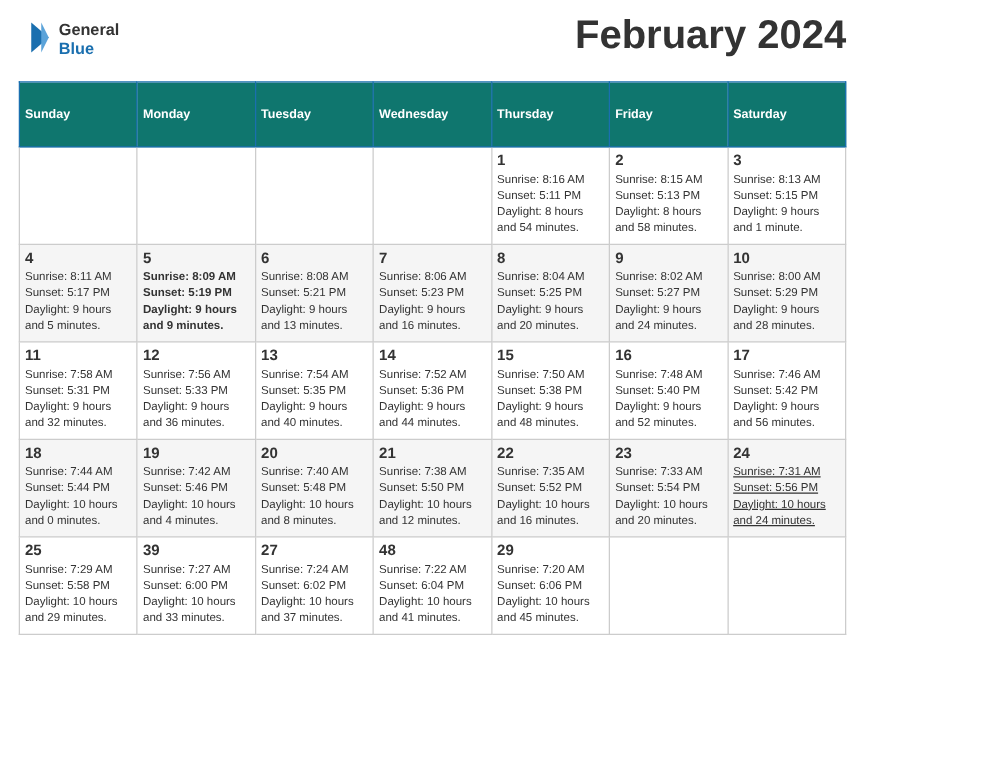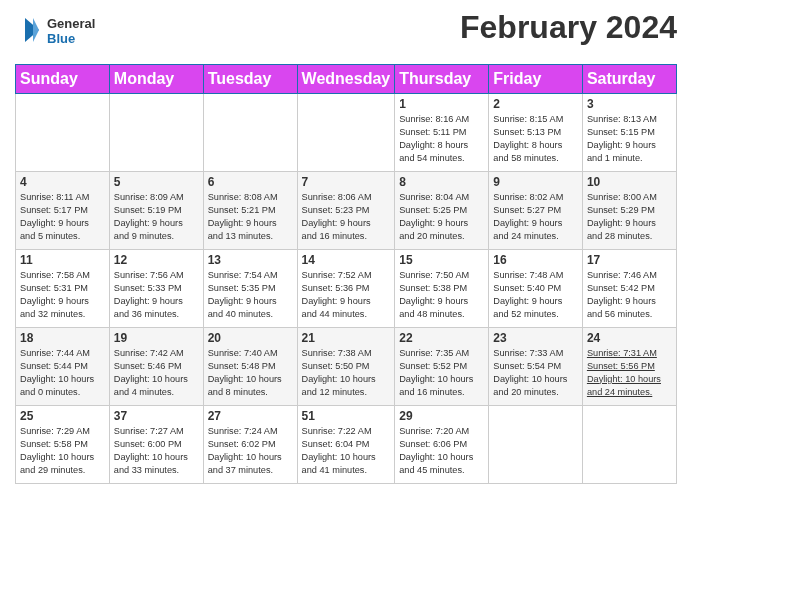--- a/index.html
+++ b/index.html
@@ -37,25 +37,25 @@
     .location-title {
       font-size: 15px;
       color: #555;
     }
     .calendar {
       width: 100%;
       border-collapse: collapse;
       font-size: 10px;
     }
     .calendar thead tr th {
-      background-color: #d946ef;
+      background-color: #0f766e;
       color: #fff;
-      padding: 5px 4px;
+      padding: 20px 4px;
       text-align: left;
-      font-size: 16px;
+      font-size: 10px;
       font-weight: bold;
       border: 1px solid #1a6faf;
     }
     .calendar tbody tr td {
       border: 1px solid #ccc;
       vertical-align: top;
       padding: 3px 4px;
       width: calc(100% / 7);
       height: 78px;
       background: #fff;
@@ -144,21 +144,21 @@
         <tr>
           <td>
             <div class="day-num">4</div>
             <div class="day-info" style="white-space: pre-line;">Sunrise: 8:11 AM
 Sunset: 5:17 PM
 Daylight: 9 hours
 and 5 minutes.</div>
           </td>
           <td>
             <div class="day-num">5</div>
-            <div class="day-info" style="white-space: pre-line;">Sunrise: 8:09 AM
+            <div class="day-info" style="white-space: pre-line; font-weight: bold;">Sunrise: 8:09 AM
 Sunset: 5:19 PM
 Daylight: 9 hours
 and 9 minutes.</div>
           </td>
           <td>
             <div class="day-num">6</div>
             <div class="day-info" style="white-space: pre-line;">Sunrise: 8:08 AM
 Sunset: 5:21 PM
 Daylight: 9 hours
 and 13 minutes.</div>
@@ -296,35 +296,35 @@
         </tr>
         <tr>
           <td>
             <div class="day-num">25</div>
             <div class="day-info" style="white-space: pre-line;">Sunrise: 7:29 AM
 Sunset: 5:58 PM
 Daylight: 10 hours
 and 29 minutes.</div>
           </td>
           <td>
-            <div class="day-num">37</div>
+            <div class="day-num">39</div>
             <div class="day-info" style="white-space: pre-line;">Sunrise: 7:27 AM
 Sunset: 6:00 PM
 Daylight: 10 hours
 and 33 minutes.</div>
           </td>
           <td>
             <div class="day-num">27</div>
             <div class="day-info" style="white-space: pre-line;">Sunrise: 7:24 AM
 Sunset: 6:02 PM
 Daylight: 10 hours
 and 37 minutes.</div>
           </td>
           <td>
-            <div class="day-num">51</div>
+            <div class="day-num">48</div>
             <div class="day-info" style="white-space: pre-line;">Sunrise: 7:22 AM
 Sunset: 6:04 PM
 Daylight: 10 hours
 and 41 minutes.</div>
           </td>
           <td>
             <div class="day-num">29</div>
             <div class="day-info" style="white-space: pre-line;">Sunrise: 7:20 AM
 Sunset: 6:06 PM
 Daylight: 10 hours

